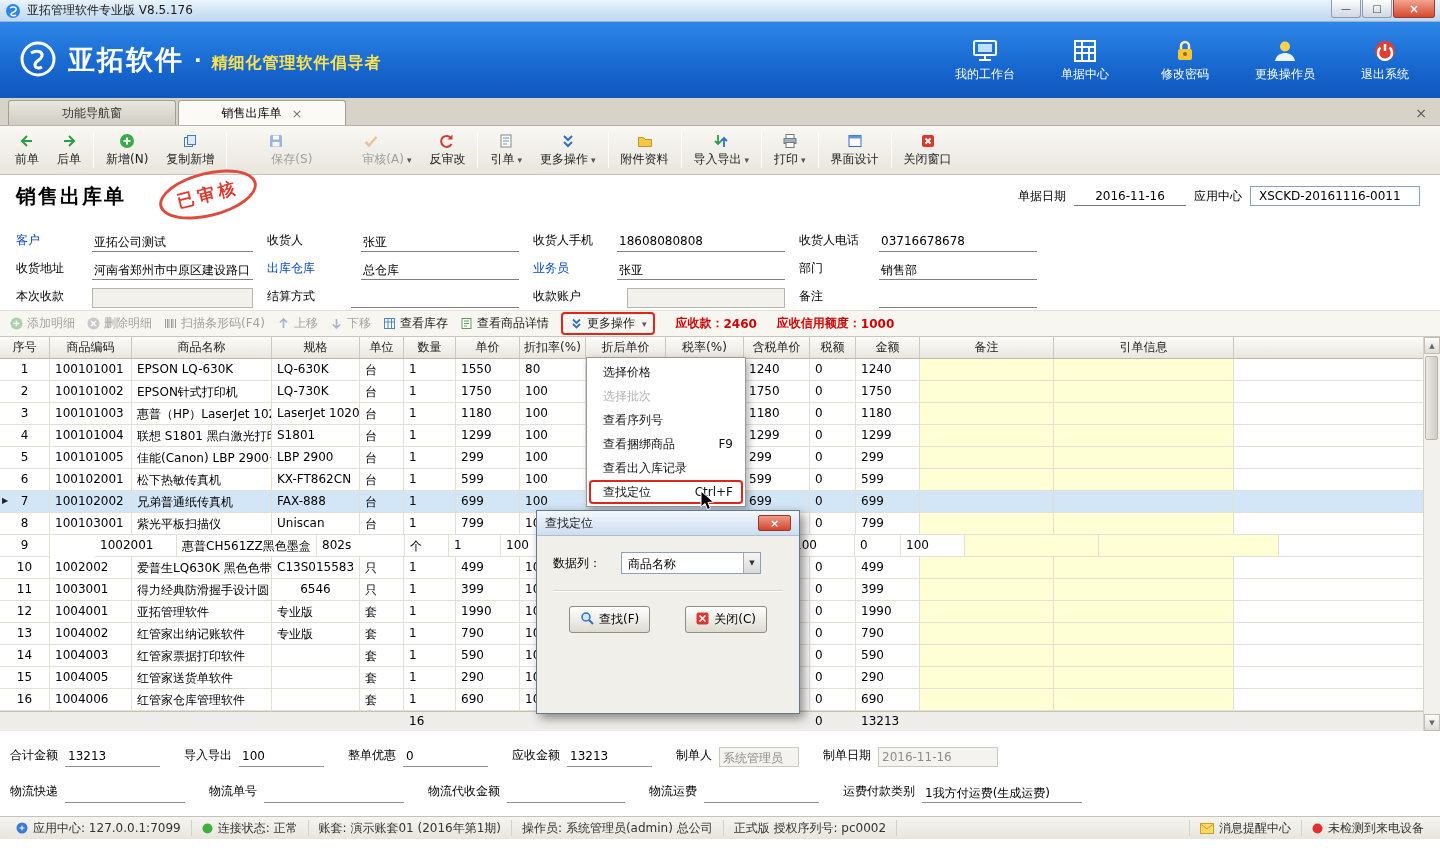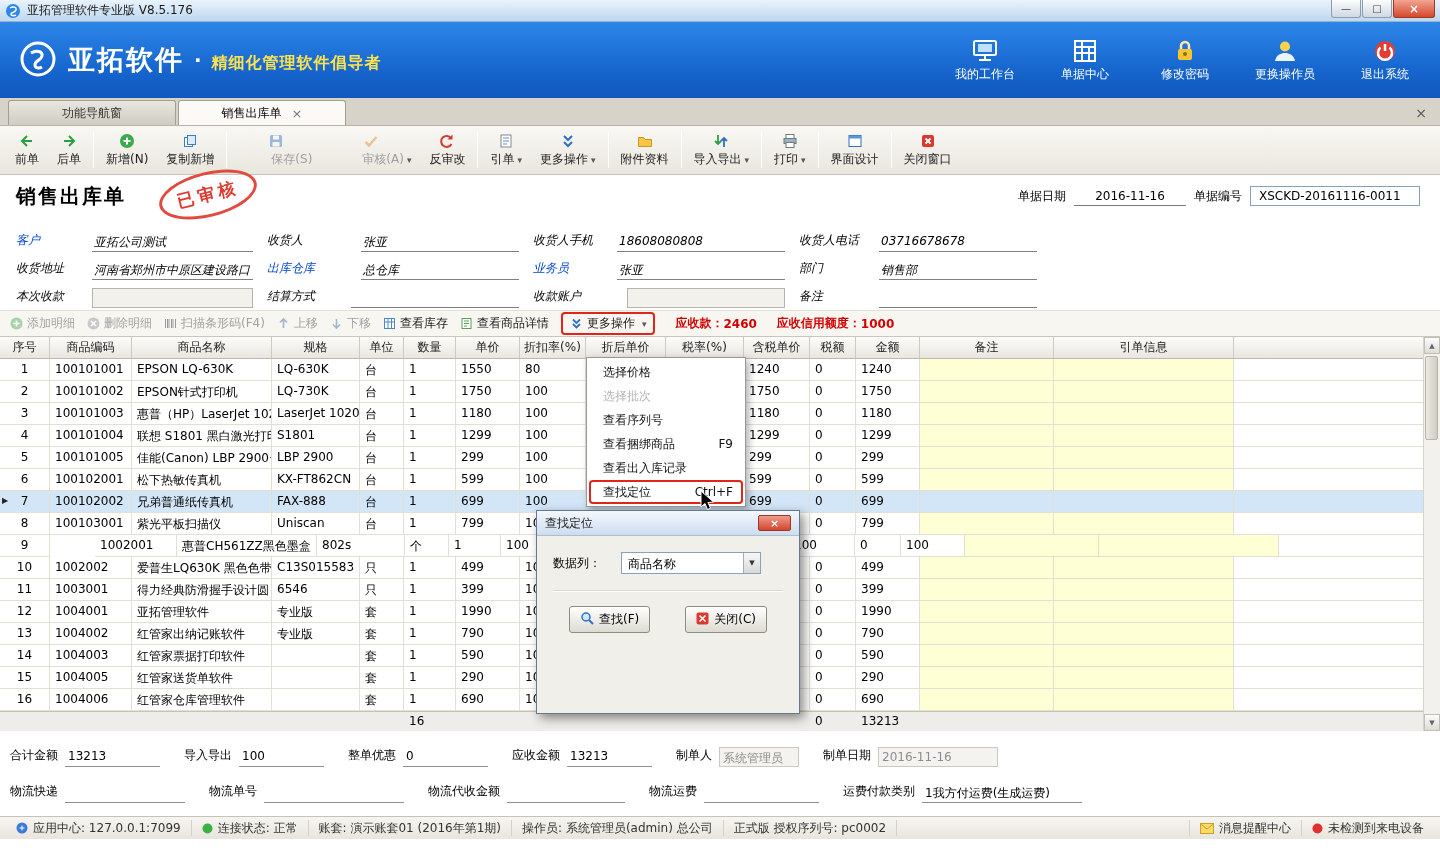--- a/index.html
+++ b/index.html
@@ -52,21 +52,21 @@
   .doctitle { font-size:20px; font-weight:bold; letter-spacing:2px; }
   .stamp { position:absolute; left:158px; top:-3px; width:100px; height:45px; border:3px solid #e04a3f; border-radius:50%; color:#e03a30; display:flex; align-items:center; justify-content:center; font-size:17px; font-weight:bold; letter-spacing:4px; transform:rotate(-14deg); z-index:6; background:transparent; }
   .dh-right { margin-left:auto; display:flex; align-items:center; gap:8px; }
   .dh-label { font-size:12px; }
   .dh-underline { width:112px; border-bottom:1px solid #7a7a7a; text-align:center; padding:2px 0; font-size:12px; }
   .dh-box { width:170px; border:1px solid #89a0b8; background:#fff; padding:2px 8px; font-size:12px; margin-right:4px; }
 
   
   .formarea { height:93px; padding:7px 0 0 16px; }
   .frm-row { display:flex; align-items:flex-end; height:28px; }
-  .frm-field { display:flex; align-items:flex-end; margin-right:14px;font-style:italic; }
+  .frm-field { display:flex; align-items:flex-end; margin-right:14px; }
   .frm-label { font-size:12px; padding-bottom:3px; white-space:nowrap; }
   .frm-label.link { color:#0046c8; }
   .frm-value { flex:1; border-bottom:1px solid #808080; height:19px; font-size:12px; padding:1px 2px; white-space:nowrap; overflow:hidden; }
   .frm-value.boxed { border:1px solid #b4b4ae; background:#f2f1ec; height:20px; }
 
   
   .detailbar { height:26px; background:#f7f6f1; border-top:1px solid #e3e0d6; display:flex; align-items:center; padding:0 10px; gap:12px; }
   .d-item { display:flex; align-items:center; gap:4px; font-size:12px; color:#1a1a1a; white-space:nowrap; }
   .d-item.disabled { color:#a3a3a3; }
   .d-item.highlighted { border:2px solid #e1251b; border-radius:4px; padding:1px 7px; }
@@ -368,21 +368,21 @@
     </div>
 
   <div class="docheader">
     <span class="doctitle">销售出库单</span>
     <div class="stamp">
         <span>已审核</span>
       </div>
     <div class="dh-right">
       <span class="dh-label">单据日期</span>
       <span class="dh-underline">2016-11-16</span>
-      <span class="dh-label">单据编号</span>
+      <span class="dh-label">应用中心</span>
       <span class="dh-box">XSCKD-20161116-0011</span>
     </div>
   </div>
 
   <div class="formarea">
       <div class="frm-row">
         <div class="frm-field" style="width: 237px;">
           <span class="frm-label link" style="width: 76px;">客户</span>
           <span class="frm-value">亚拓公司测试</span>
         </div>
@@ -714,21 +714,21 @@
           <div class="td" style="width: 46px;">0</div>
           <div class="td" style="width: 64px;">499</div>
           <div class="td yellow" style="width: 134px;"></div>
           <div class="td yellow" style="width: 180px;"></div>
           <div class="td filler"></div>
         </div>
         <div class="trow">
           <div class="td c0" style="width: 50px;">11</div>
           <div class="td" style="width: 82px;">1003001</div>
           <div class="td" style="width: 140px;">得力经典防滑握手设计圆</div>
-          <div class="td" style="width: 88px;">6546</div>
+          <div class="td" style="width: 88px; text-align: center;">6546</div>
           <div class="td" style="width: 44px;">只</div>
           <div class="td" style="width: 52px;">1</div>
           <div class="td" style="width: 64px;">399</div>
           <div class="td" style="width: 66px;">100</div>
           <div class="td" style="width: 80px;">399</div>
           <div class="td" style="width: 78px;">0</div>
           <div class="td" style="width: 66px;">399</div>
           <div class="td" style="width: 46px;">0</div>
           <div class="td" style="width: 64px;">399</div>
           <div class="td yellow" style="width: 134px;"></div>

